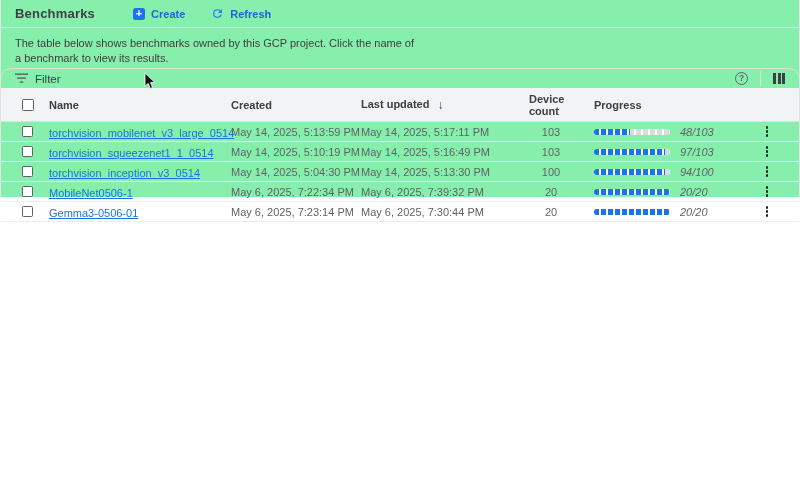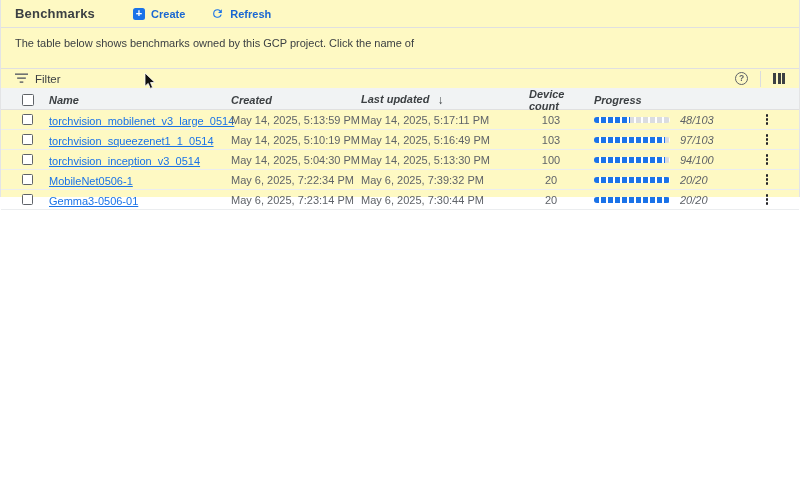--- a/index.html
+++ b/index.html
@@ -1,47 +1,47 @@
 <!DOCTYPE html>
 <html><head>
 <meta charset="utf-8">
 <style>
   * { margin:0; padding:0; box-sizing:border-box; }
   html,body { width:800px; height:503px; background:#fff; overflow:hidden;
     font-family:"Liberation Sans","DejaVu Sans",sans-serif; color:#3c4043; }
   .panel { position:relative; width:800px; height:197px;
-    border-left:1px solid #e3e4e6; border-right:1px solid #e3e4e6; background:#fef9c3; }
+    border-left:1px solid #e3e4e6; border-right:1px solid #e3e4e6; background:#86efac; }
 
   
   .top-bar { height:28px; display:flex; align-items:center; border-bottom:1px solid #e0e0e0; }
   .page-title { font-size:13px; font-weight:600; color:#3c4043; letter-spacing:.2px; margin-left:14px; }
   .hdr-btn { display:flex; align-items:center; gap:6px; margin-left:38px; cursor:pointer; }
   .hdr-btn + .hdr-btn { margin-left:26px; }
   .hdr-btn .lbl { font-size:11px; font-weight:600; color:#1967d2; }
   .plus-box { width:12px; height:12px; background:#1a73e8; border-radius:2.5px; color:#fff;
     font-size:11px; line-height:11px; font-weight:700; text-align:center; }
   .refresh-svg { width:13px; height:13px; display:block; }
 
   
   .desc { padding:8px 14px 0 14px; font-size:11px; line-height:15px; color:#3c4043; height:40px; }
 
   
-  .toolbar { height:20px; border-top:1px solid #e0e0e0; display:flex; align-items:center; padding:0 14px; }
+  .toolbar { height:20px; border-top:1px solid #e0e0e0; display:flex; align-items:center; padding:0 14px;border-radius:10px; }
   .filter-group { display:flex; align-items:center; gap:7px; cursor:pointer; }
   .filter-label { font-size:11.5px; color:#3c4043; }
   .toolbar-right { margin-left:auto; display:flex; align-items:center; gap:12px; }
   .help-circle { width:13px; height:13px; border:1.2px solid #5f6368; border-radius:50%;
     font-size:8.5px; line-height:11px; text-align:center; color:#5f6368; font-weight:600; }
   .v-sep { width:1px; height:16px; background:#dadce0; }
   .cols-icon { display:flex; gap:1.5px; }
   .cols-icon i { display:block; width:3px; height:11px; background:#3c4043; }
 
   
   .grid-row { display:grid; grid-template-columns:44px 186px 130px 168px 57px 155px 58px; align-items:center; }
-  .thead { height:22px; background:#f1f3f4; border-bottom:1px solid #e0e0e0;font-style:italic; }
+  .thead { height:34px; background:#f1f3f4; border-bottom:1px solid #e0e0e0; }
   .thead .th { font-size:11px; font-weight:600; color:#3c4043; }
   .trow { height:20px; border-bottom:1px solid #ebedef; }
   .cell-check { padding-left:21px; }
   .cb { width:12px; height:12px; border:1.6px solid #5f6368; border-radius:1.5px; background:#fff; }
   .cb.small { width:11px; height:11px; border-width:1.4px; }
   .cell-name { padding-left:4px; }
   .name-link { font-size:11px; color:#1a73e8; text-decoration:underline; cursor:pointer;
     white-space:nowrap; overflow:hidden; }
   .cell-date { font-size:11px; color:#5f6368; white-space:nowrap; }
   .cell-count { font-size:11px; color:#5f6368; text-align:center; padding-right:13px; }
@@ -76,20 +76,21 @@
     <div class="hdr-btn">
       <svg class="refresh-svg" viewBox="0 0 24 24">
         <path fill="#1a73e8" d="M17.65 6.35A7.95 7.95 0 0 0 12 4a8 8 0 1 0 7.73 10h-2.08A6 6 0 1 1 12 6c1.66 0 3.14.69 4.22 1.78L13 11h7V4l-2.35 2.35z"></path>
       </svg>
       <span class="lbl">Refresh</span>
     </div>
   </div>
 
   <div class="desc">
     <div>The table below shows benchmarks owned by this GCP project. Click the name of</div>
+    <div>a benchmark to view its results.</div>
   </div>
 
   <div class="toolbar">
     <div class="filter-group">
       <svg width="13" height="11" viewBox="0 0 18 14">
         <rect x="0" y="0" width="18" height="2" fill="#5f6368"></rect>
         <rect x="3" y="5.5" width="12" height="2" fill="#5f6368"></rect>
         <rect x="6.5" y="11" width="5" height="2" fill="#5f6368"></rect>
       </svg>
       <span class="filter-label">Filter</span>

